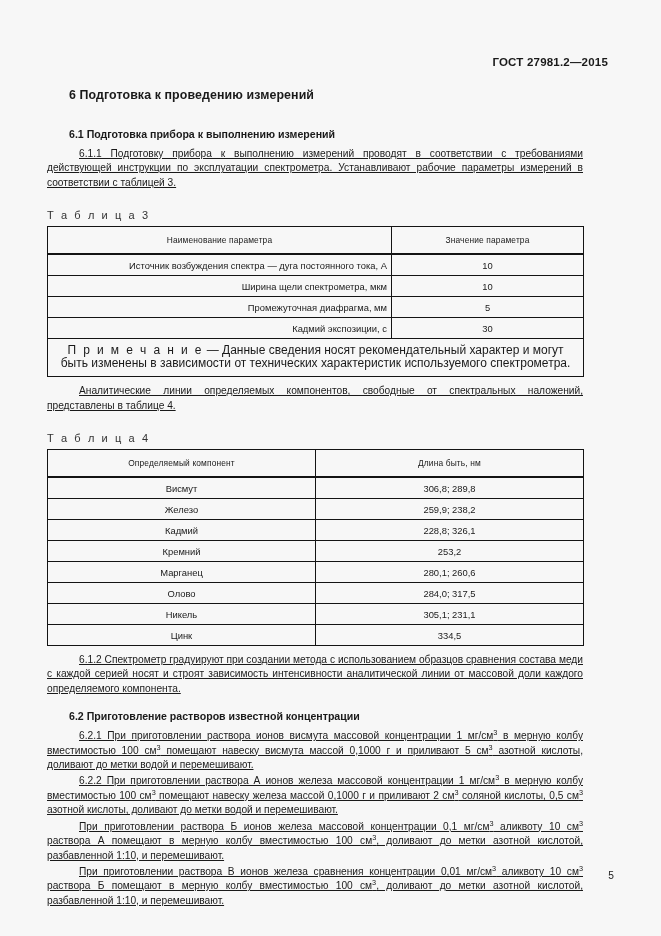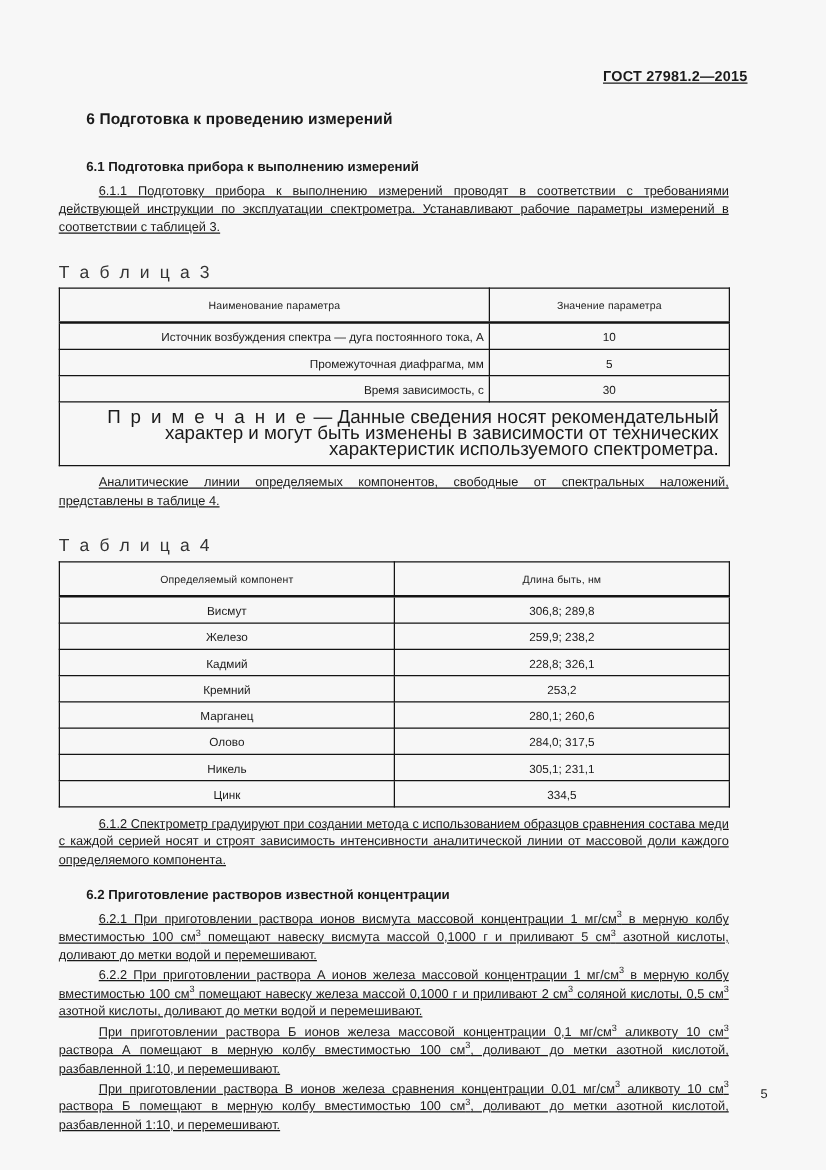--- a/index.html
+++ b/index.html
@@ -18,25 +18,24 @@
     position: relative;
     width: 661px;
     height: 936px;
     box-sizing: border-box;
     padding: 0 47px;
     background: #f7f7f7;
   }
   .doc-header {
     position: absolute;
     top: 56px;
-    right: 63px;
+    right: 53px;
     font-size: 11.5px;
     font-weight: bold;
     letter-spacing: 0.2px;
-    text-decoration: underline;
   }
   .content {
     position: absolute;
     top: 88px;
     left: 47px;
     width: 536px;
   }
   h1.section-title {
     font-size: 12.4px;
     font-weight: bold;
@@ -67,21 +66,21 @@
   }
   p.para.nospace {
     margin-top: 2px;
   }
   sup {
     font-size: 7.3px;
     vertical-align: super;
     line-height: 0;
   }
   .table-caption {
-    font-size: 14px;
+    font-size: 11px;
     margin: 19px 0 5px 0;
     letter-spacing: 2.1px;
     color: #333;
   }
   table.gost {
     width: 536px;
     border-collapse: collapse;
     table-layout: fixed;
     background: #f7f7f7;
   }
@@ -101,22 +100,22 @@
   table.gost td {
     font-size: 9.4px;
     padding: 4.5px 4px;
     text-align: center;
   }
   table.gost td.left {
     text-align: right;
     padding-left: 22px;
   }
   table.gost td.note {
-    text-align: right;
-    font-size: 15px;
+    text-align: center;
+    font-size: 12px;
     line-height: 13px;
     padding: 5px 8px 6px 8px;
   }
   .note-label {
     letter-spacing: 1.9px;
   }
   
   table.t3 col.c1 { width: 344px; }
   table.t3 col.c2 { width: 192px; }
   
@@ -156,25 +155,29 @@
           <th>Наименование параметра</th>
           <th>Значение параметра</th>
         </tr>
       </thead>
       <tbody>
         <tr>
           <td class="left">Источник возбуждения спектра — дуга постоянного тока, А</td>
           <td>10</td>
         </tr>
         <tr>
+          <td class="left">Ширина щели спектрометра, мкм</td>
+          <td>10</td>
+        </tr>
+        <tr>
           <td class="left">Промежуточная диафрагма, мм</td>
           <td>5</td>
         </tr>
         <tr>
-          <td class="left">Время зависимость, с</td>
+          <td class="left">Кадмий экспозиции, с</td>
           <td>30</td>
         </tr>
         <tr>
           <td class="note" colspan="2">
             <span class="note-label">П р и м е ч а н и е</span><span> — Данные сведения носят рекомендательный характер и могут быть изменены в зависимости от технических характеристик используемого спектрометра.</span>
           </td>
         </tr>
       </tbody>
     </table>
 

